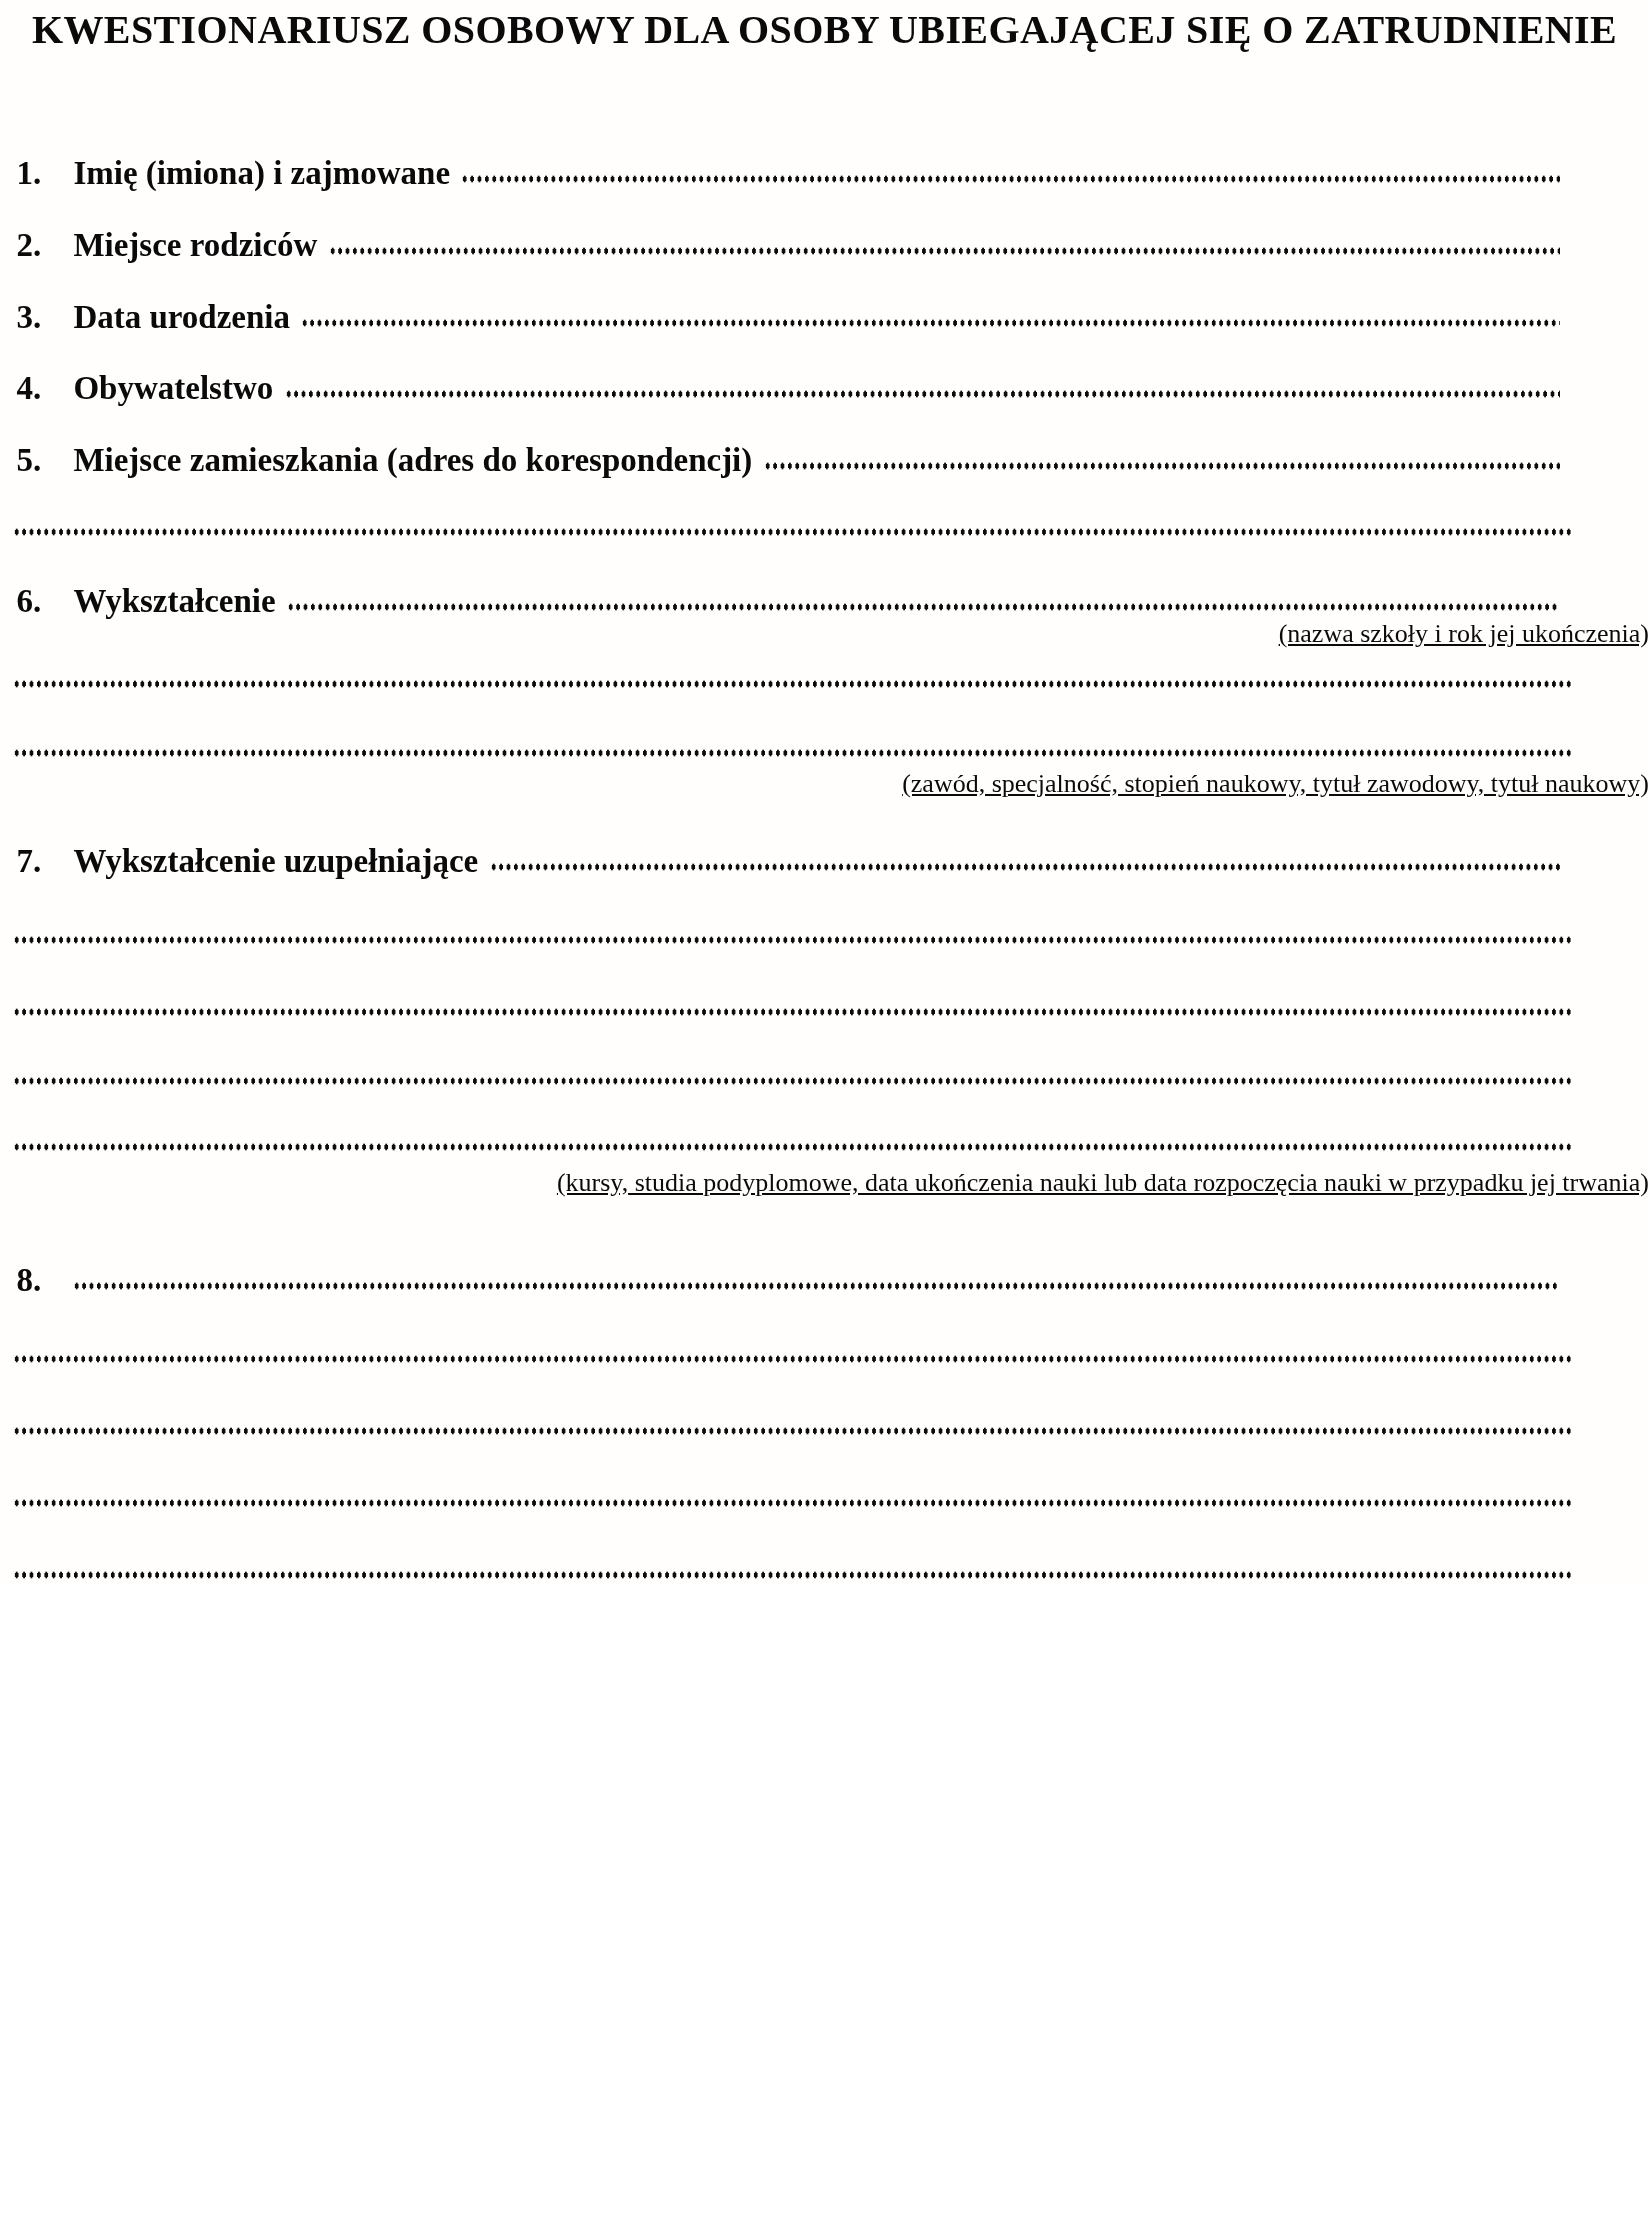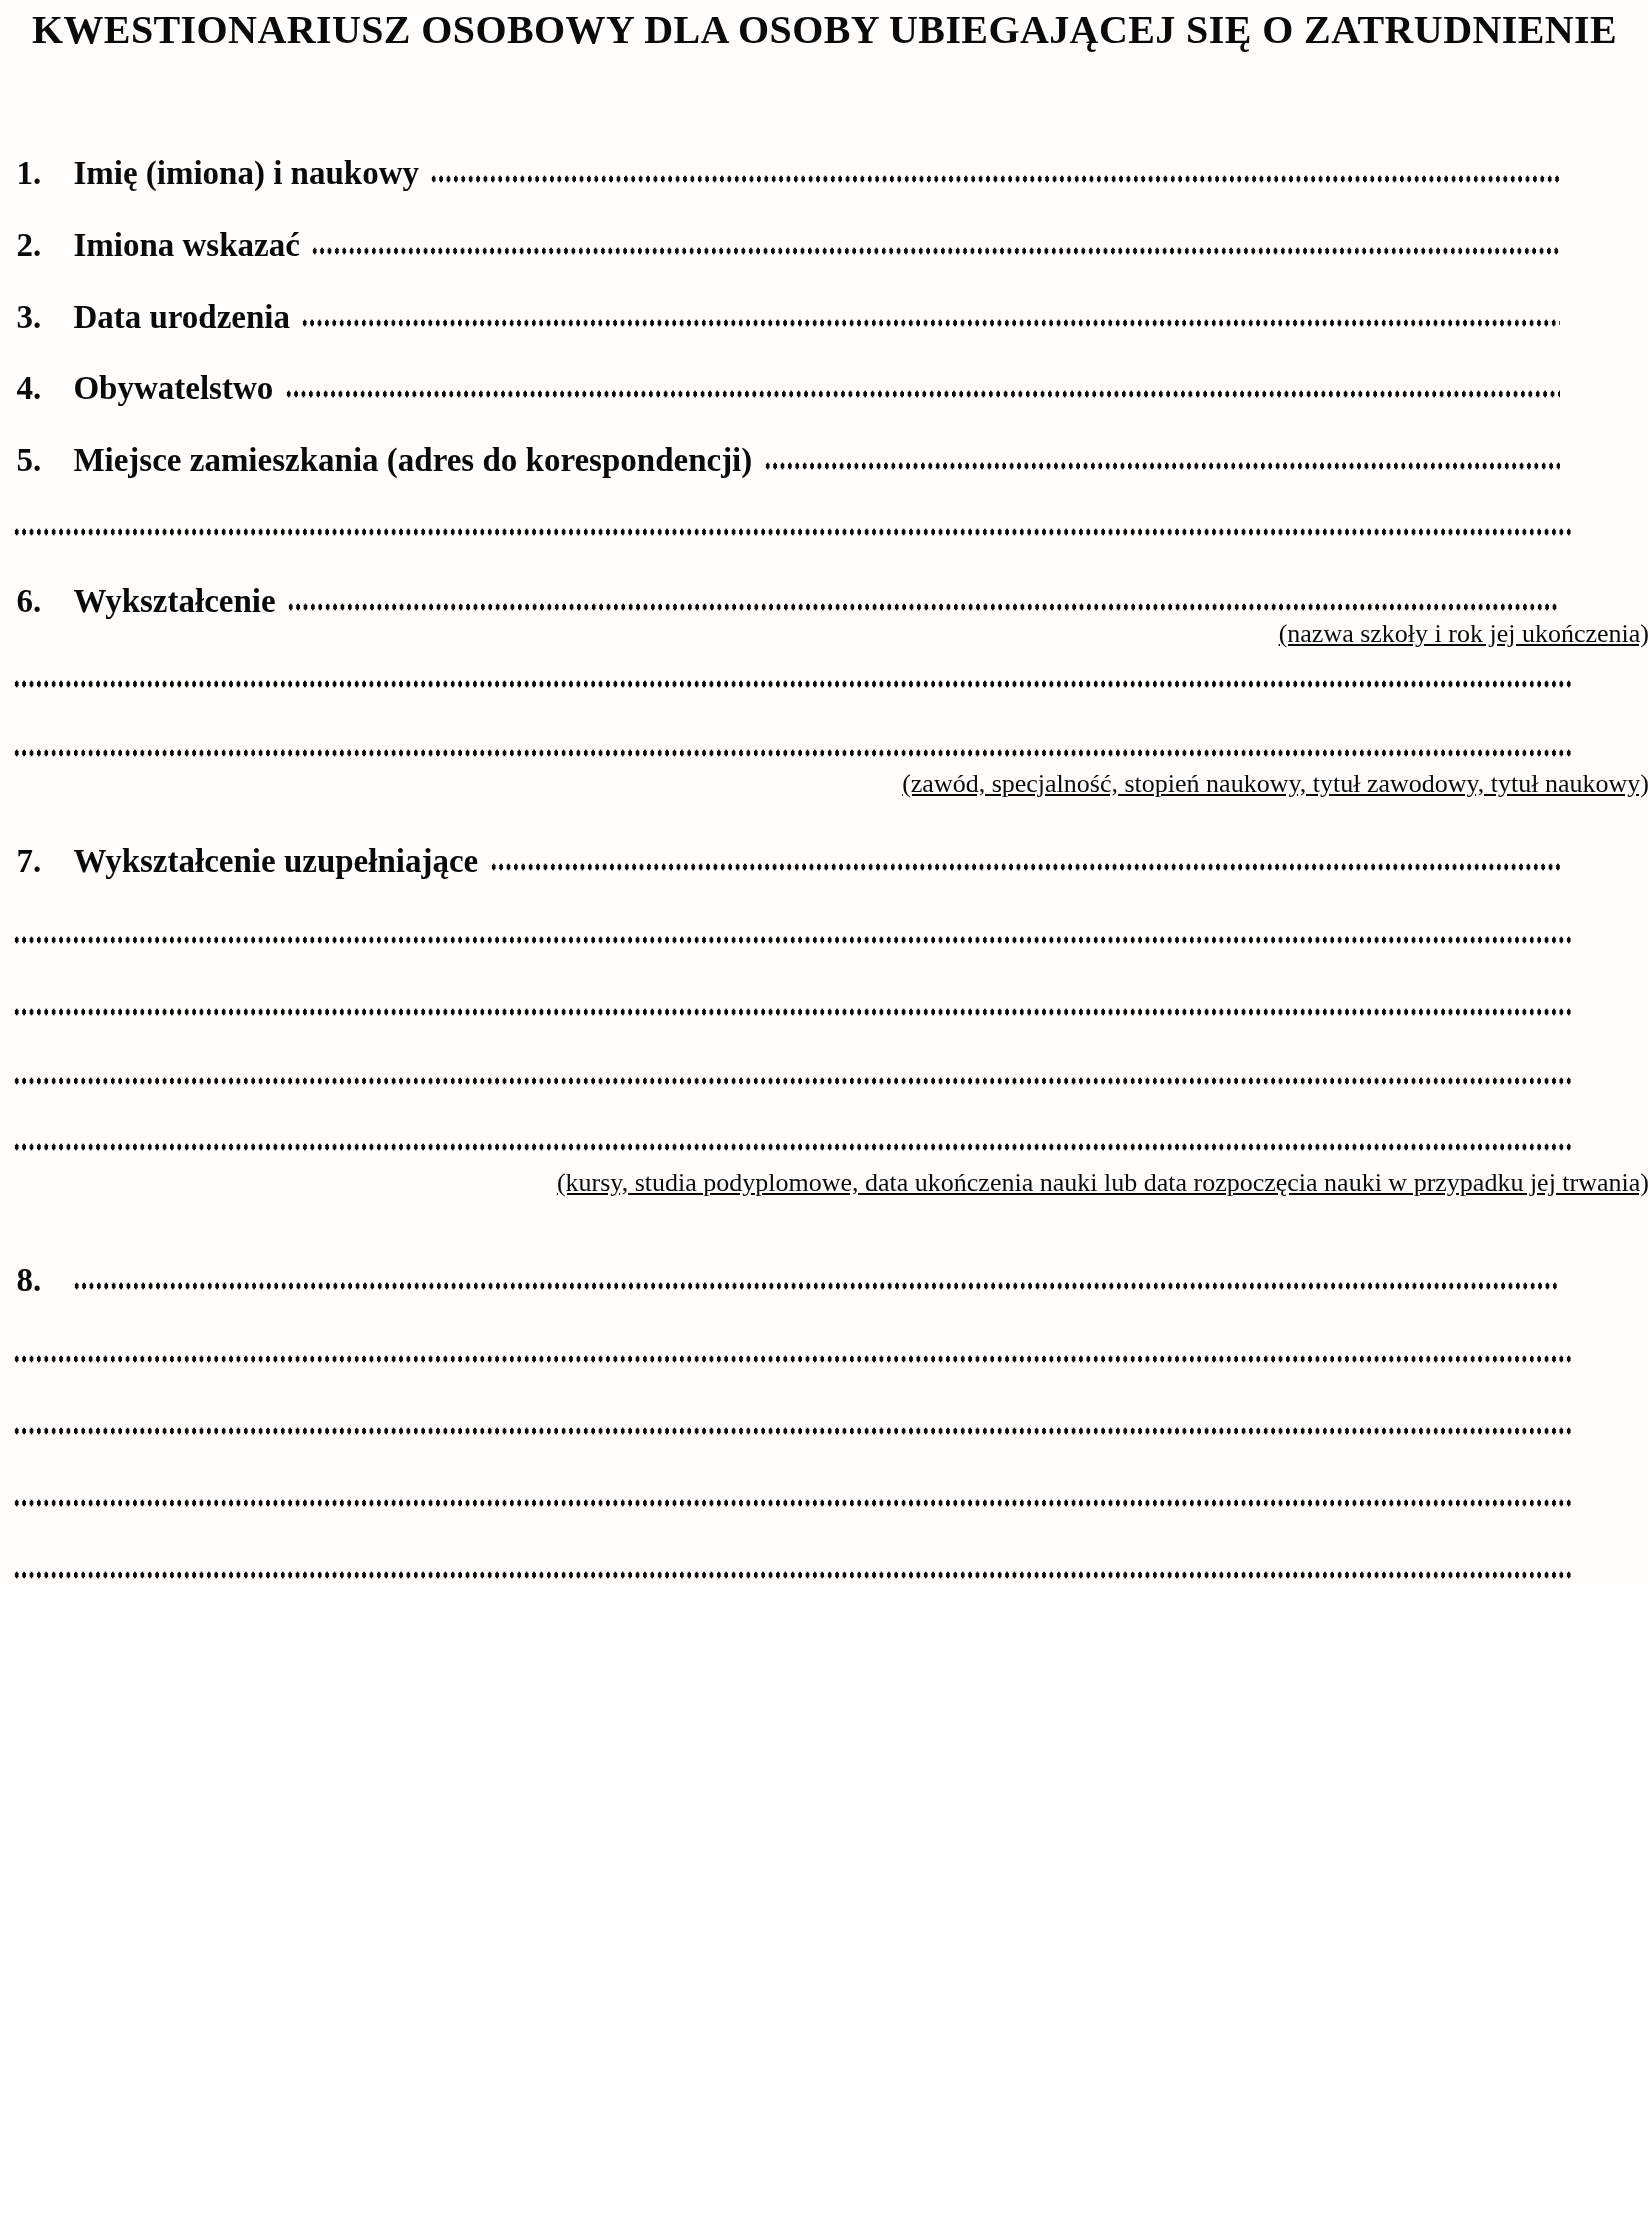--- a/index.html
+++ b/index.html
@@ -94,27 +94,27 @@
 </style>
 </head>
 <body>
 
 <div class="page">
 
   <div class="title">KWESTIONARIUSZ OSOBOWY DLA OSOBY UBIEGAJĄCEJ SIĘ O ZATRUDNIENIE</div>
 
   <div class="item i1">
     <span class="num">1.</span>
-      <span class="lbl">Imię (imiona) i naukowy</span>
+      <span class="lbl">Imię (imiona) i zajmowane</span>
       <span class="leader dots"></span>
   </div>
 
   <div class="item i2">
     <span class="num">2.</span>
-      <span class="lbl">Imiona wskazać</span>
+      <span class="lbl">Miejsce rodziców</span>
       <span class="leader dots"></span>
   </div>
 
   <div class="item i3">
     <span class="num">3.</span>
       <span class="lbl">Data urodzenia</span>
       <span class="leader dots"></span>
   </div>
 
   <div class="item i4">

